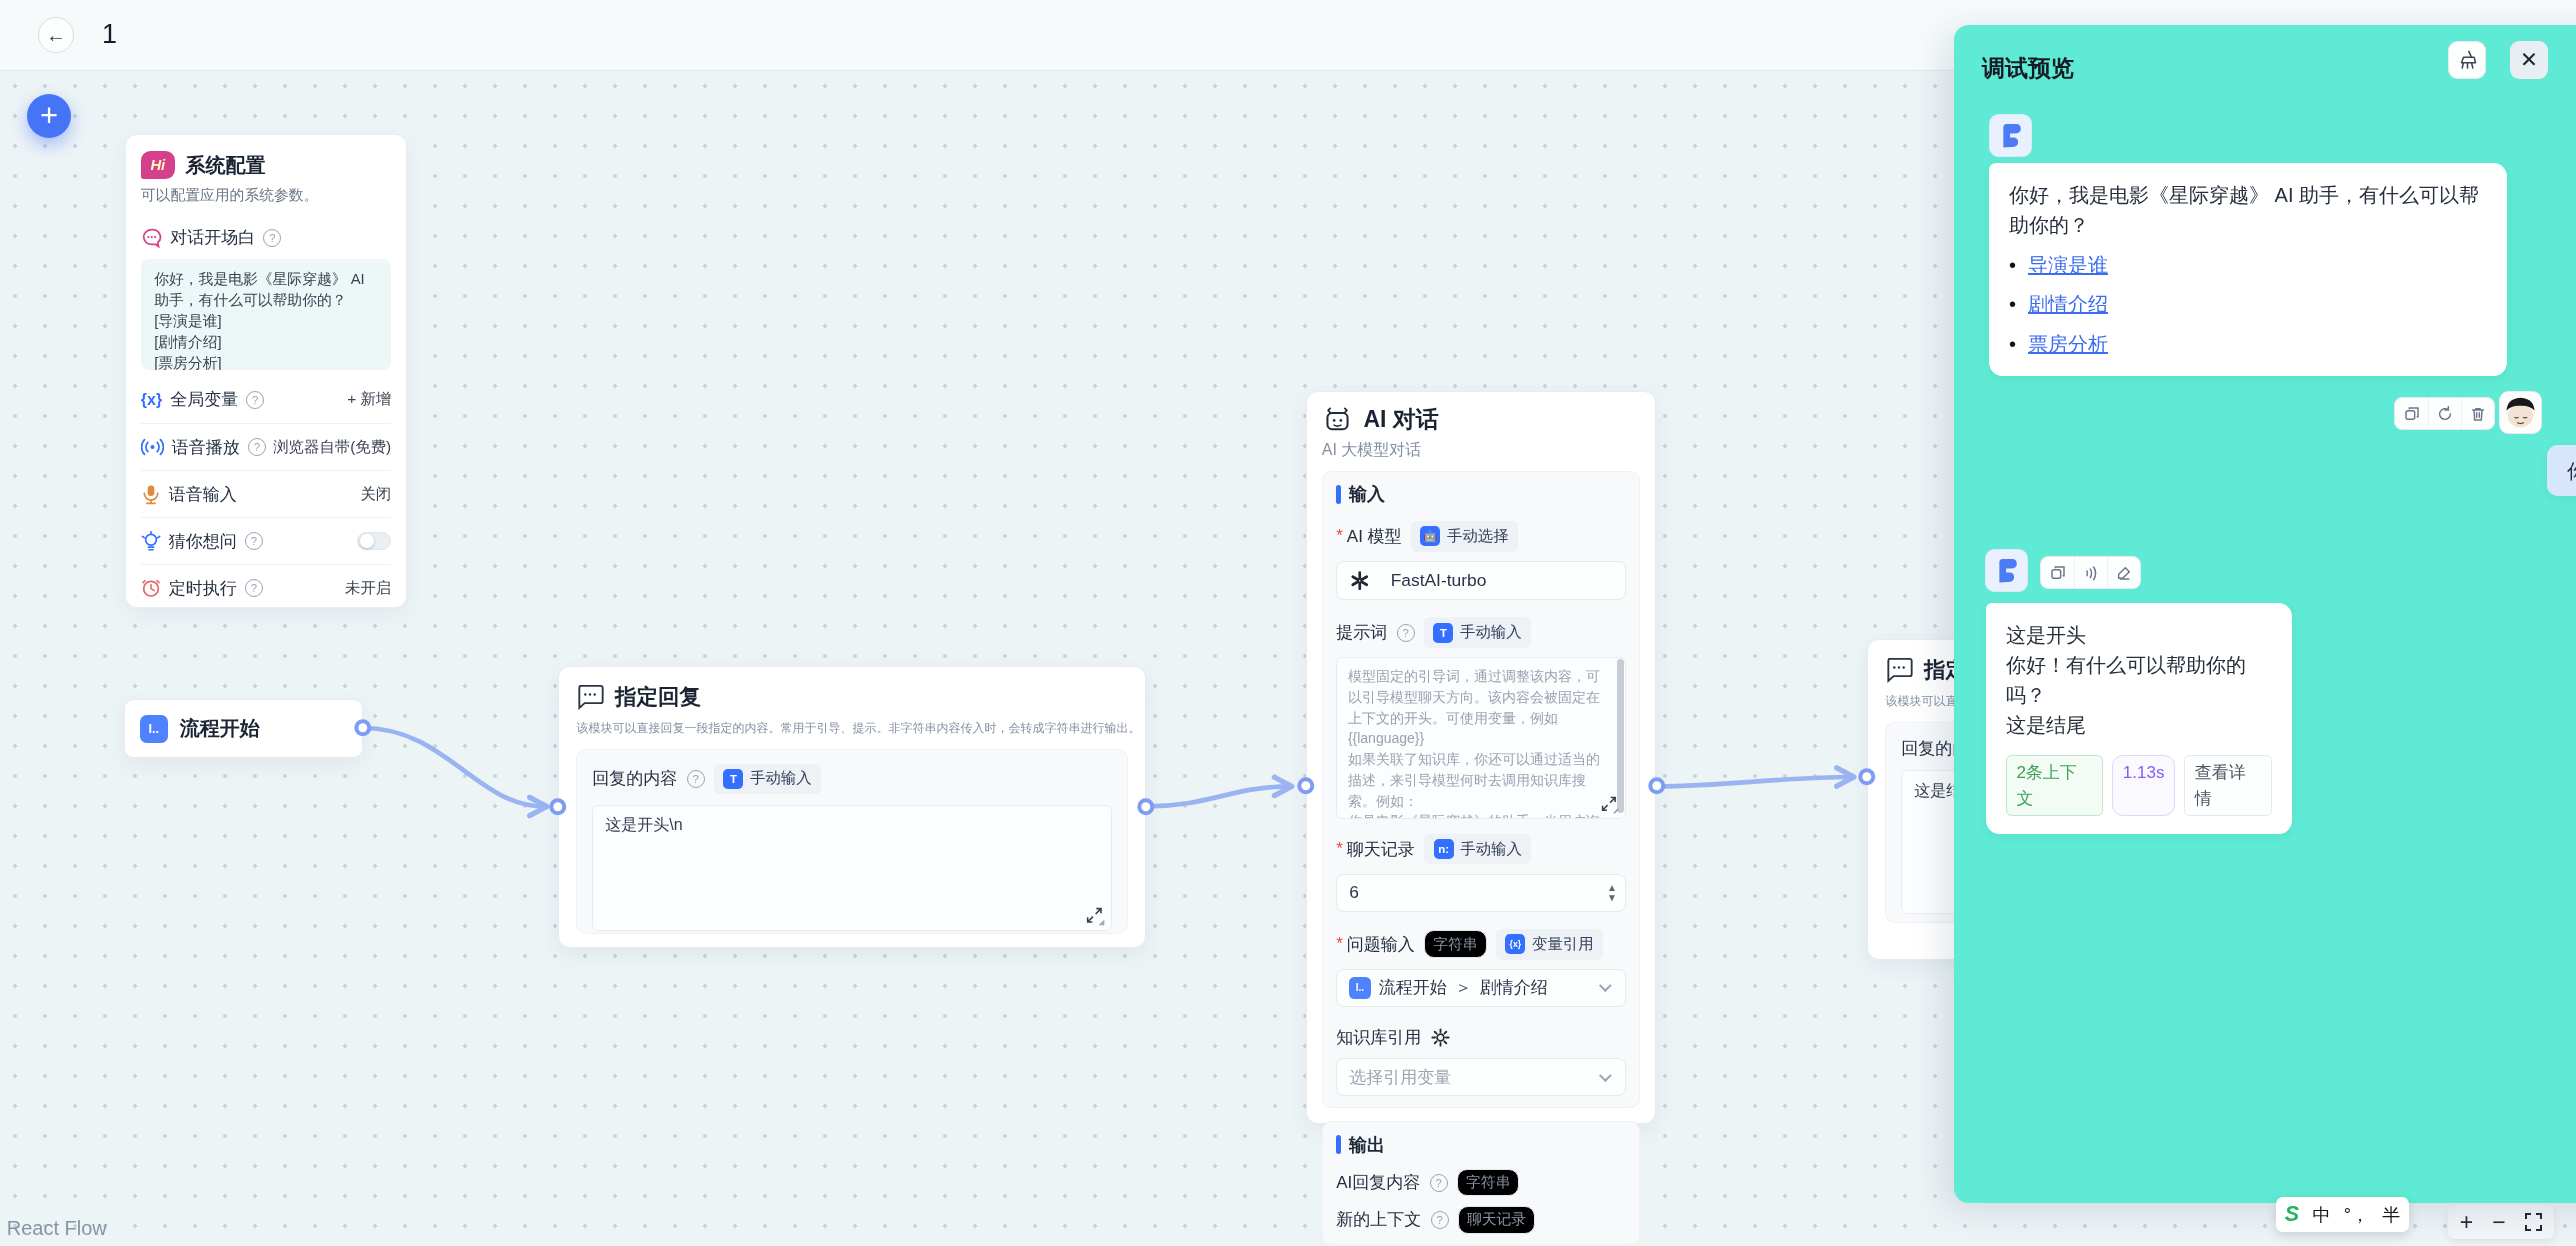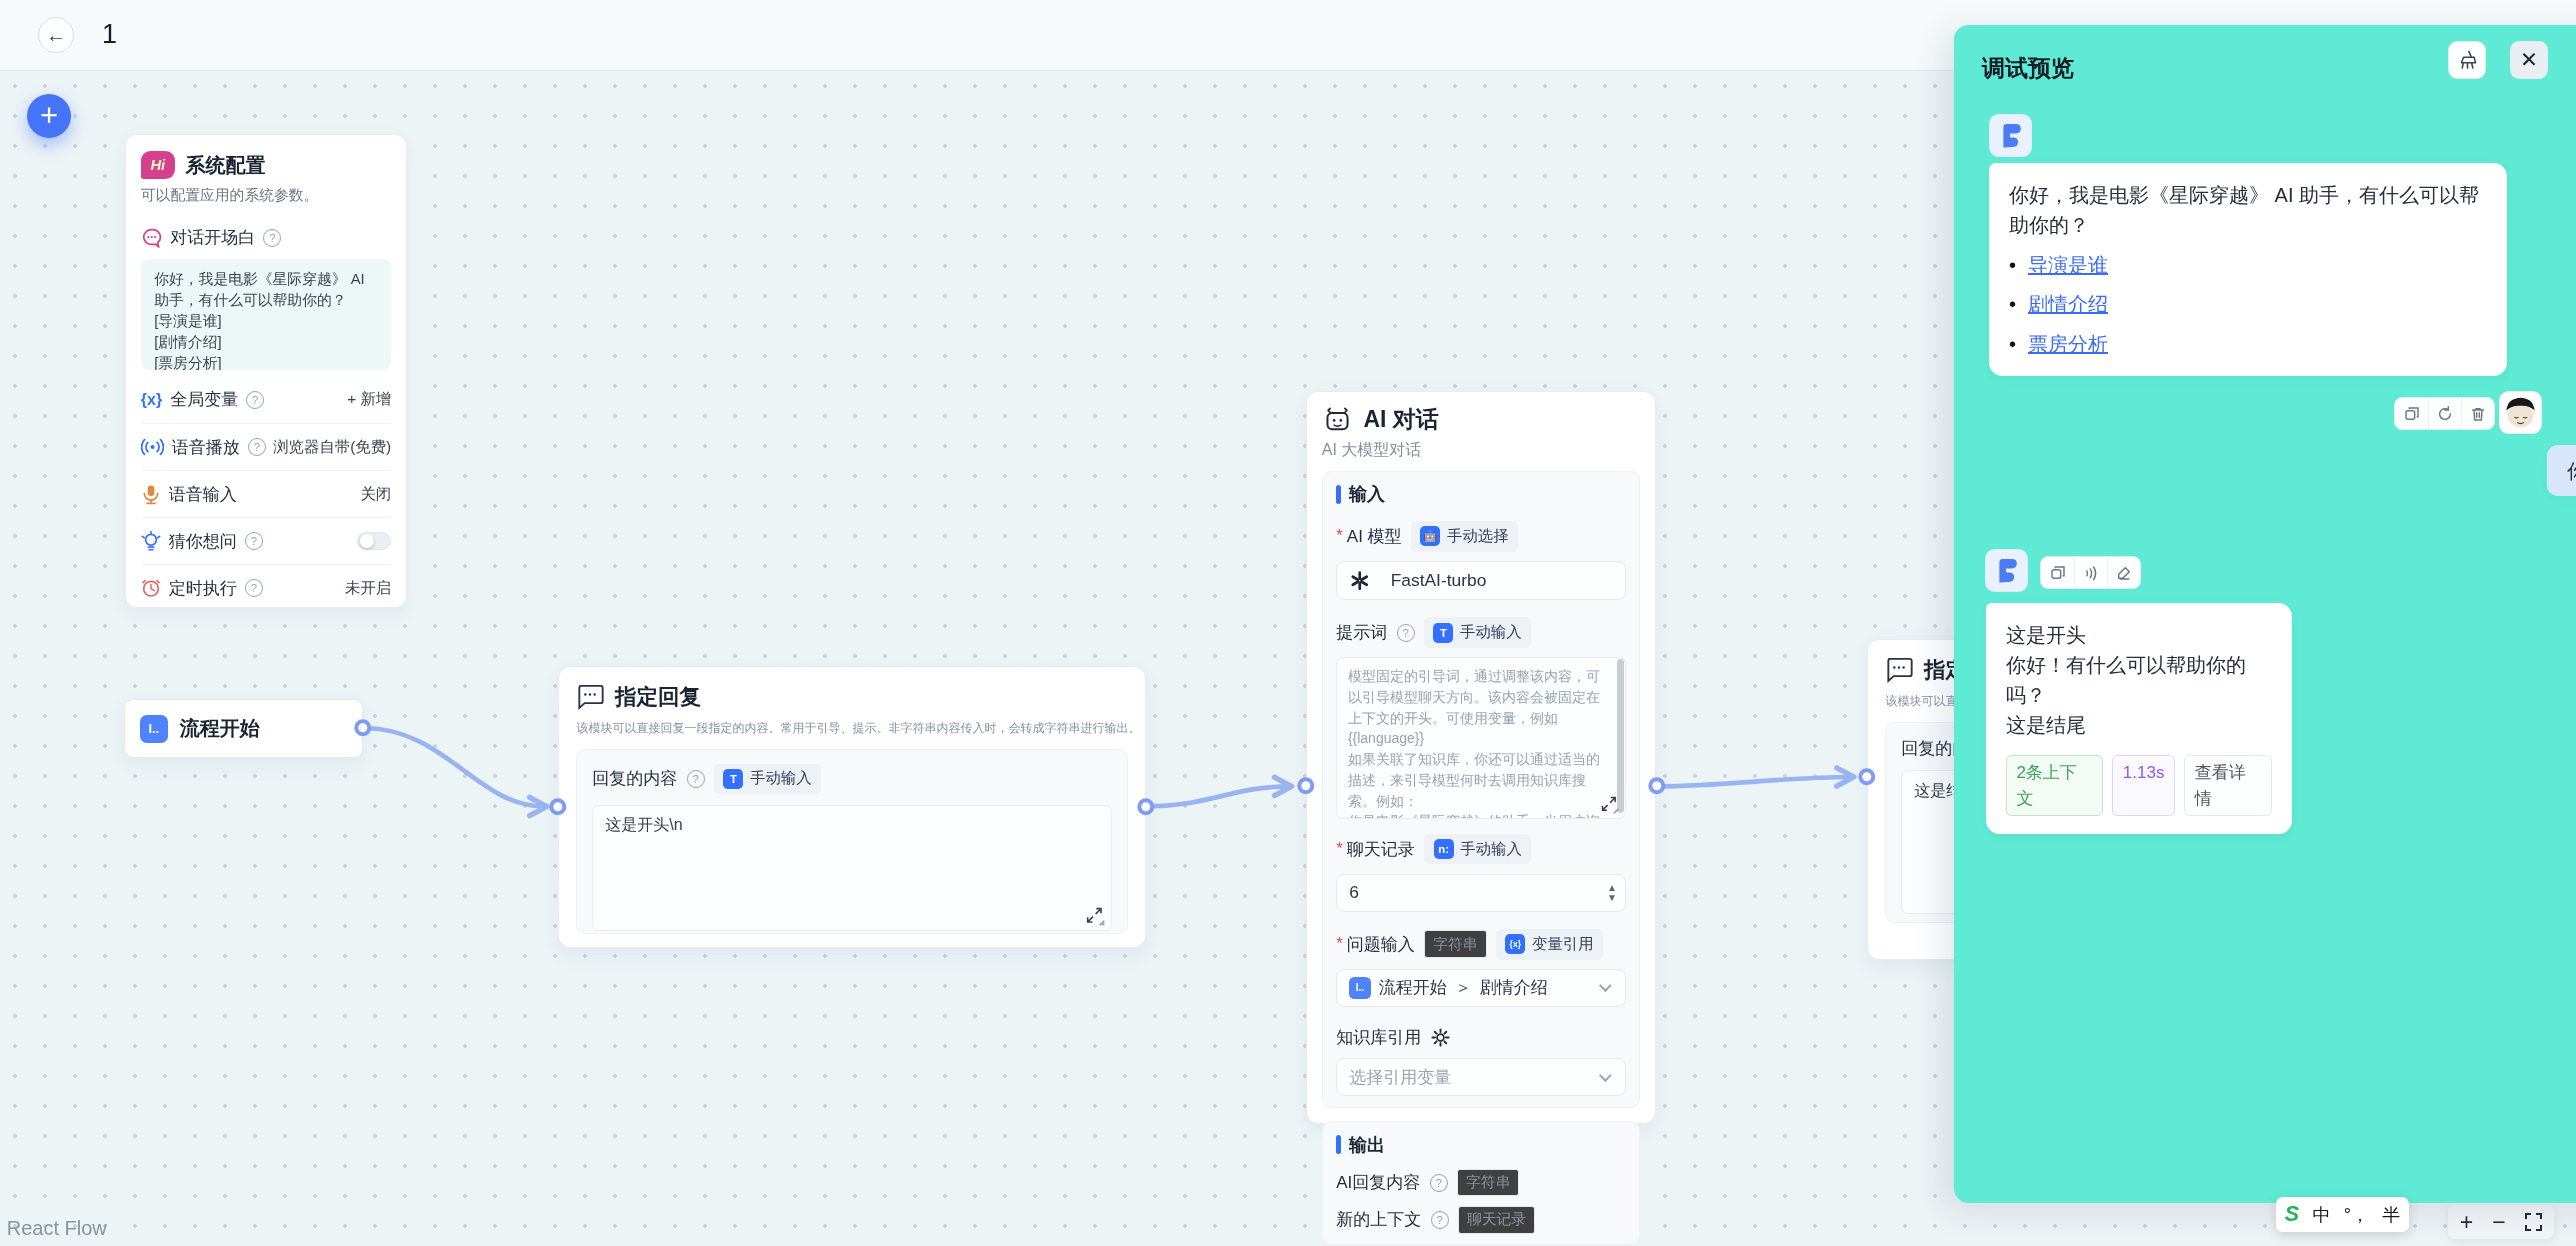--- a/index.html
+++ b/index.html
@@ -48,22 +48,22 @@
   .sec-txt { font-size:18px; font-weight:bold; color:#1d2736; }
   .frow { display:flex; align-items:center; gap:9.4px; }
   .flabel { font-size:17px; color:#232e40; }
   .req { color:#e5484d; font-size:17px; margin-right:-5.4px; }
   .chip { display:inline-flex; align-items:center; gap:6.7px; background:#eef1f6;
     border-radius:5.4px; padding:4.7px 9.4px; font-size:15.4px; color:#35415a; }
   .chip-ico { width:20px; height:20px; border-radius:4.7px; background:#3370ff;
     color:#fff; font-size:11.4px; display:flex; align-items:center;
     justify-content:center; font-weight:bold; }
   .badge { display:inline-flex; align-items:center; border:1.3px solid #e2e7ee;
-    border-radius:3px; padding:3.4px 8px; font-size:14.8px; color:#8a94a6;
-    background:#404040; }
+    border-radius:10px; padding:3.4px 8px; font-size:14.8px; color:#8a94a6;
+    background:#000000; }
   .help { width:18px; height:18px; border-radius:50%; border:1.3px solid #9aa4b2;
     color:#9aa4b2; font-size:11.4px; display:inline-flex; align-items:center;
     justify-content:center; }
   .sel { background:#fdfefe; border:1.3px solid #e6ebf0; border-radius:8px;
     display:flex; align-items:center; padding:0 12px; position:relative; }
   .chev { width:8.7px; height:8.7px; border-right:2px solid #98a2b3;
     border-bottom:2px solid #98a2b3; transform:rotate(45deg);
     position:absolute; right:14.8px; top:50%; margin-top:-6.7px; }
   .ta { background:#fbfdfe; border:1.3px solid #e7ecf1; border-radius:6.7px;
     position:relative; overflow:hidden; }
@@ -164,21 +164,21 @@
   #user-tools { left:440px; top:372px; }
   #user-avatar { left:545px; top:366px; background:#fff; border-color:#e7ebef; }
   #user-bubble { left:auto; right:20px; top:420px; background:#d8e6fb;
     border-radius:10.7px 4px 10.7px 10.7px; padding:10.7px 20px; }
   #ai2-avatar { left:31px; top:524px; }
   #ai2-tools { left:86px; top:531px; }
   #bubble2 { left:32px; top:578px; width:306px; border-radius:5.4px 13.4px 13.4px 13.4px; }
   .badges { display:flex; gap:9.4px; margin-top:14.8px; }
   .b-pill { border-radius:5.4px; padding:4px 9.4px; font-size:17px; border:1.3px solid; }
   .b-green { color:#3aa257; border-color:#bfe6cb; background:#f3fbf5; }
-  .b-purple { color:#8b5cf6; border-color:#ded6fb; background:#faf9fe; }
+  .b-purple { color:#8b5cf6; border-color:#ded6fb; background:#faf9fe;border-radius:11px; }
   .b-gray { color:#4b5563; border-color:#e3e8ee; background:#fdfefe; }
   #dbg-input { position:absolute; left:34px; top:1084px; width:569px; height:91px;
     background:#fdfeff; border:1.3px solid #e8edf1; border-radius:10.7px;
     box-shadow:0 4px 12px rgba(30,50,80,.05); }
   #dbg-input input { position:absolute; left:23px; top:0; width:429px; height:100%;
     border:0; outline:0; background:transparent; font-size:20px; color:#2a3447;
     font-family:inherit; }
   #dbg-input input::placeholder { color:#9aa6b4; }
   #send-btn { position:absolute; right:14.8px; top:24px; width:44px; height:43px;
     background:#e5eaee; border-radius:10.7px; display:flex; align-items:center;

